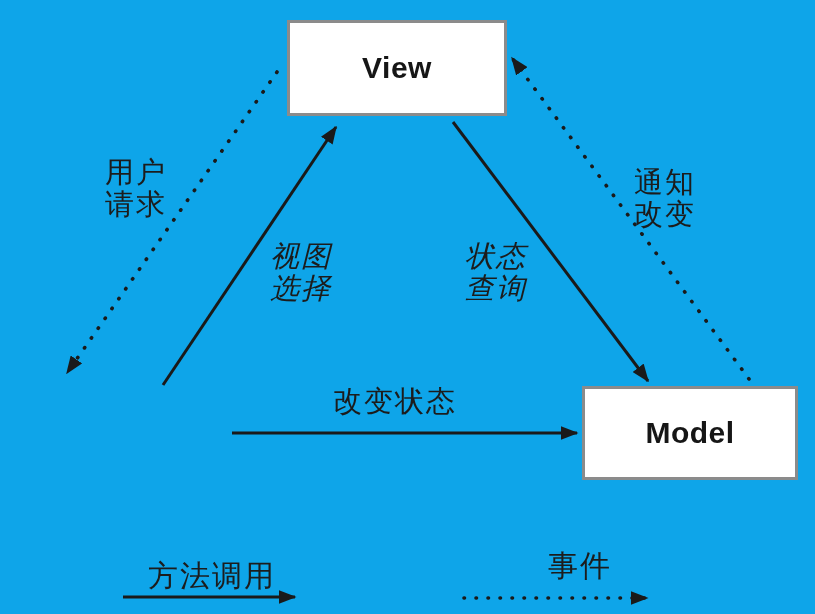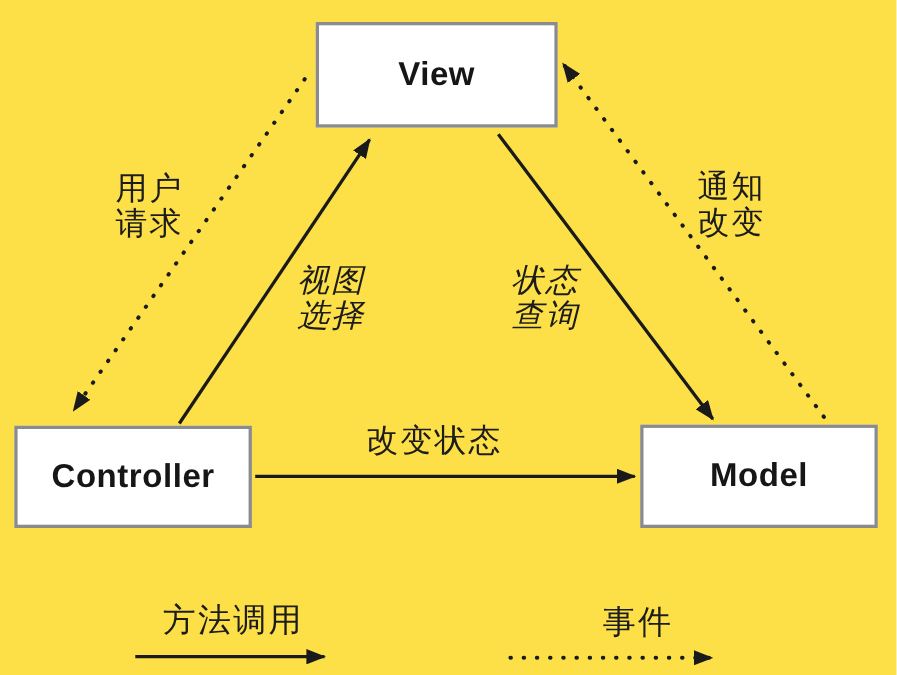--- a/index.html
+++ b/index.html
@@ -1,20 +1,20 @@
 <!DOCTYPE html>
 <html><head>
 <meta charset="utf-8">
 <style>
   html, body { margin: 0; padding: 0; background: #ffffff; }
   .stage {
     position: relative;
     width: 815px;
     height: 614px;
-    background: #fde047;
+    background: #0ea5e9;
     font-family: "Liberation Sans", sans-serif;
     overflow: hidden;
   }
   .stage svg.arrows {
     position: absolute;
     left: 0; top: 0;
     width: 815px; height: 614px;
   }
   .node {
     position: absolute;
@@ -41,32 +41,32 @@
     text-align: center;
     font-size: 29px;
     line-height: 1.12;
     letter-spacing: 2px;
     color: #1c1c1c;
     white-space: pre-line;
   }
   #label-user-request  { left: 136px; top: 188px; font-family: Liberation Serif, serif; }
   #label-view-select   { left: 301px; top: 272px; font-style: italic; }
   #label-state-query   { left: 496px; top: 272px; font-style: italic; }
-  #label-notify-change { left: 665px; top: 187px; }
+  #label-notify-change { left: 665px; top: 198px; }
   #label-change-state  { left: 395px; top: 401px; }
 
   .legend-label {
     position: absolute;
     transform: translate(-50%, -50%);
     font-size: 30px;
     letter-spacing: 2px;
     color: #1c1c1c;
     white-space: pre-line;
   }
-  #legend-method-call-label { left: 212px; top: 564px; }
+  #legend-method-call-label { left: 212px; top: 576px; }
   #legend-event-label       { left: 580px; top: 566px; }
 
   line.solid {
     stroke: #1a1a1a;
     stroke-width: 3px;
   }
   line.dotted {
     stroke: #1a1a1a;
     stroke-width: 3.6px;
     stroke-linecap: round;
@@ -95,23 +95,20 @@
 
     <line class="dotted" x1="749" y1="379" x2="512" y2="58" marker-end="url(#arrowhead)"></line>
 
     <line class="solid" x1="123" y1="597" x2="295" y2="597" marker-end="url(#arrowhead)"></line>
     <line class="dotted" x1="464" y1="598" x2="647" y2="598" marker-end="url(#arrowhead)"></line>
   </svg>
 
   <div class="node" id="node-view">
     <span class="node-label">View</span>
   </div>
-  <div class="node" id="node-controller">
-    <span class="node-label">Controller</span>
-  </div>
   <div class="node" id="node-model">
     <span class="node-label">Model</span>
   </div>
 
   <div class="edge-label" id="label-user-request">用户
 请求</div>
   <div class="edge-label" id="label-view-select">视图
 选择</div>
   <div class="edge-label" id="label-state-query">状态
 查询</div>

